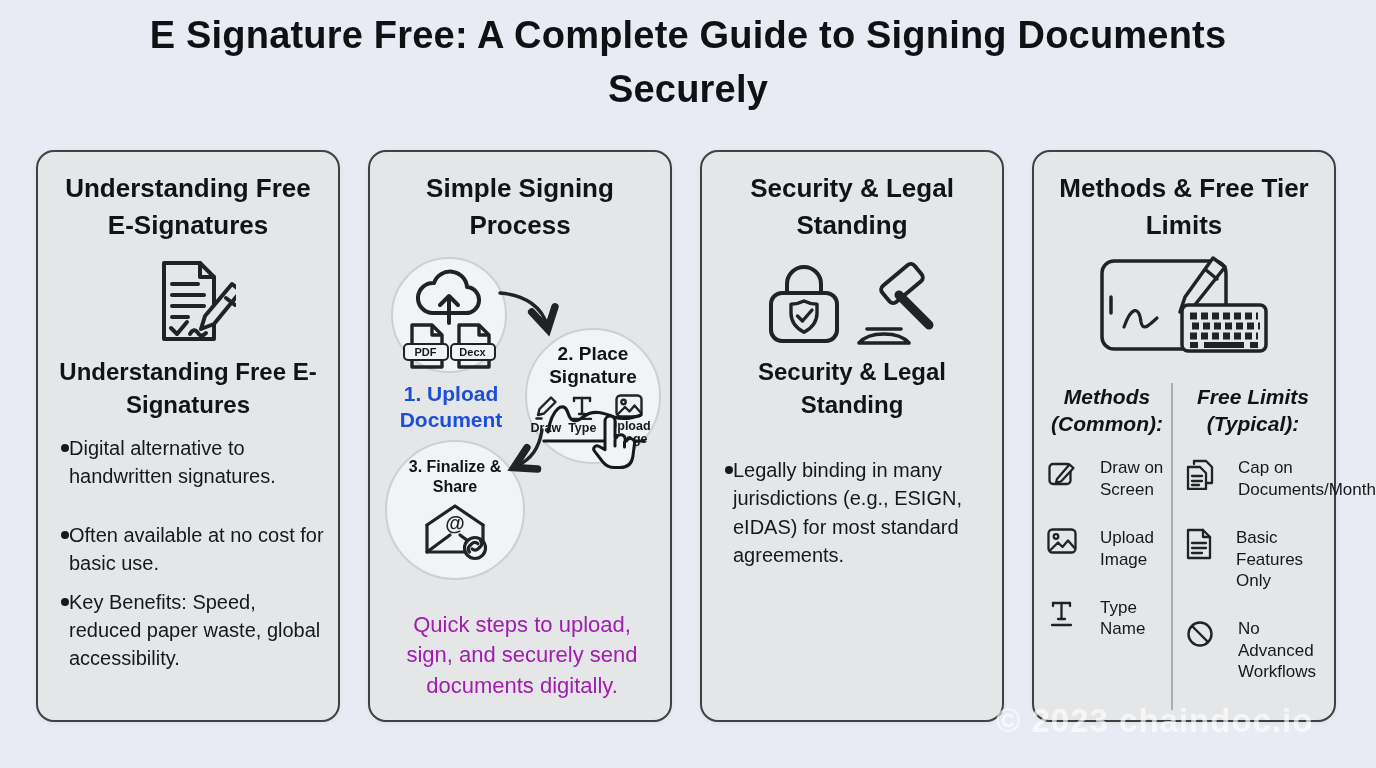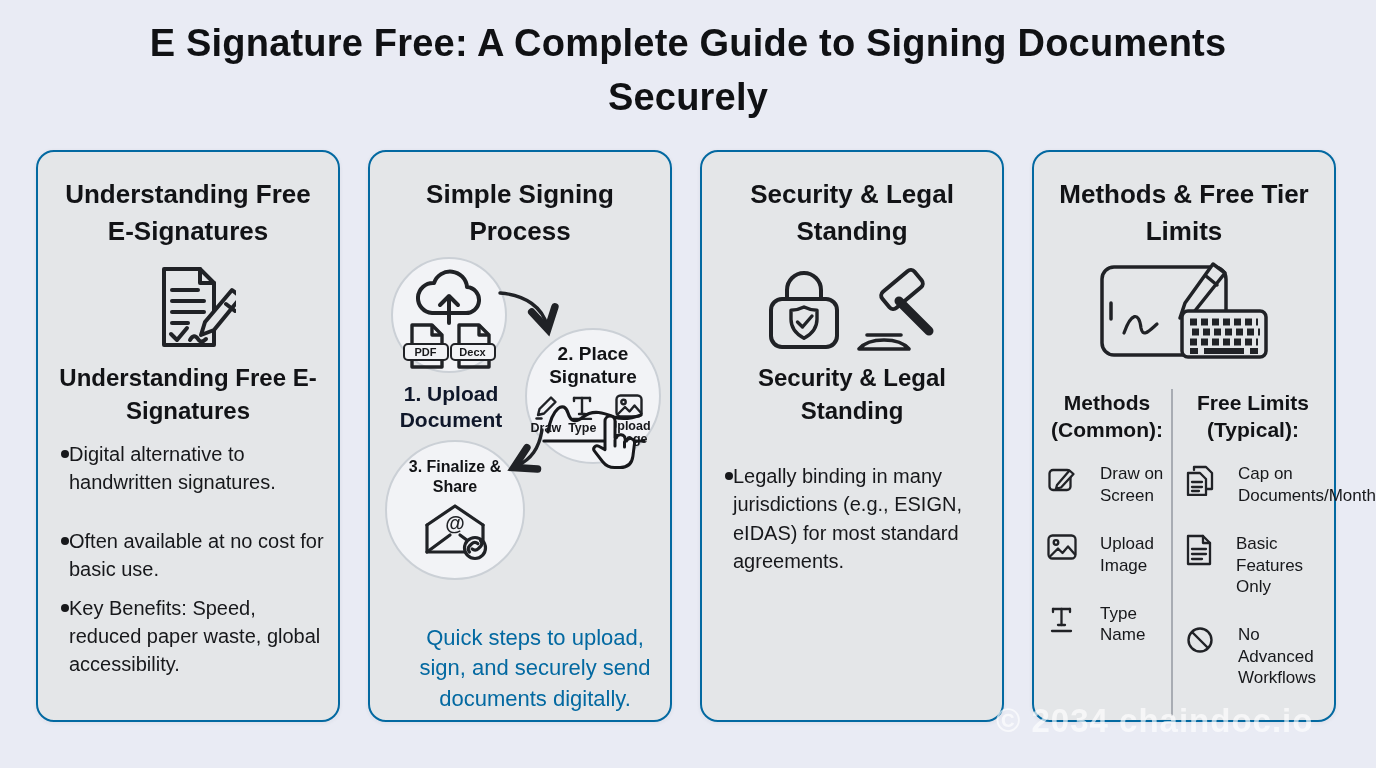--- a/index.html
+++ b/index.html
@@ -2,29 +2,29 @@
 <html><head>
 <meta charset="utf-8">
 <style>
   html,body{margin:0;padding:0;}
   body{
     width:1376px;height:768px;position:relative;overflow:hidden;
     background:#e9ebf4;color:#17181b;
     font-family:"Liberation Sans", sans-serif;
   }
   .page-title{
-    margin:12px auto;padding-top:5px;max-width:1210px;
+    margin:4px auto;padding-top:5px;max-width:1210px;
     text-align:center;font-size:38px;font-weight:800;line-height:1.42;
     color:#101114;letter-spacing:.2px;
   }
   .cards{position:absolute;left:36px;top:150px;display:flex;gap:28px;}
   .card{
     width:304px;height:572px;box-sizing:border-box;position:relative;
-    background:#e4e6e8;border:2px solid #0369a1;border-radius:18px;
-    padding:24px 13px;box-shadow:0 1px 4px rgba(40,44,60,.07);
+    background:#e4e6e8;border:2px solid #404040;border-radius:18px;
+    padding:18px 13px;box-shadow:0 1px 4px rgba(40,44,60,.07);
   }
   .card h2{
     font-size:26px;font-weight:800;text-align:center;line-height:1.42;
     margin:0 auto;max-width:250px;color:#121316;
   }
   .icon-row{display:flex;justify-content:center;margin:9px 0 4px;}
   .card h3{
     font-size:24px;font-weight:800;text-align:center;line-height:1.4;
     margin:6px auto 12px;max-width:262px;color:#121316;
   }
@@ -48,40 +48,40 @@
   .cloud-wrap{margin-top:10px;}
   .files-row{display:flex;justify-content:center;gap:9px;margin-top:-4px;text-decoration:underline;}
   .file-icon{position:relative;width:38px;height:46px;}
   .file-badge{
     position:absolute;left:-4px;right:-4px;bottom:8px;
     border:2.5px solid #202226;border-radius:5px;background:#f2f3f6;
     font-size:11px;font-weight:800;text-align:center;line-height:14px;color:#17181b;
   }
   .step-label{
     position:absolute;left:6px;top:229px;width:150px;text-align:center;
-    font-weight:800;font-size:21px;line-height:1.25;color:#0f172a;
+    font-weight:800;font-size:21px;line-height:1.25;color:#1d4ed8;
   }
   .ctitle2{font-weight:800;font-size:19px;line-height:1.2;margin-top:13px;color:#121316;}
   .ctitle3{font-weight:800;font-size:16px;line-height:1.25;margin-top:15px;color:#121316;}
   .opt-row{display:flex;justify-content:center;align-items:flex-start;gap:7px;margin-top:5px;}
   .opt{display:flex;flex-direction:column;align-items:center;}
   .opt-label{font-size:12.5px;font-weight:800;line-height:1.1;margin-top:2px;max-width:52px;}
   .sig{position:absolute;left:168px;top:246px;}
   .hand{position:absolute;left:219px;top:257px;}
   .arrows{position:absolute;left:0;top:0;pointer-events:none;}
   .pfooter{
-    position:absolute;left:20px;top:458px;width:264px;margin:13px;
-    text-align:center;font-size:22px;line-height:1.38;color:#0369a1;
+    position:absolute;left:20px;top:458px;width:264px;margin:0;
+    text-align:center;font-size:22px;line-height:1.38;color:#a21caf;
   }
 
   
   .columns{display:flex;margin-top:26px;}
   .col-left{width:120px;}
   .col-right{width:136px;margin-left:4px;border-left:2px solid #a8acb3;padding-left:12px;}
-  .columns h4{font-size:21px;font-weight:800;text-align:center;line-height:1.3;margin:0 0 20px;color:#121316;}
+  .columns h4{font-size:21px;font-weight:800;text-align:center;line-height:1.3;margin:0 0 20px;color:#121316;font-style:italic;}
   .item{display:flex;gap:23px;margin-bottom:27px;font-size:17px;line-height:1.26;}
   .item svg{flex:none;margin-top:1px;}
   .item span{display:block;}
   .col-left .item span{max-width:80px;}
   .col-right .item span{max-width:98px;}
 
   .watermark{
     position:absolute;left:996px;top:702px;
     font-size:33px;font-weight:700;letter-spacing:1px;
     color:rgba(255,255,255,.65);
@@ -327,13 +327,13 @@
             <circle cx="15" cy="15" r="11.5"></circle>
             <path d="M7.5 7.5 L22.5 22.5"></path>
           </svg>
           <span>No Advanced Workflows</span>
         </div>
       </div>
     </div>
   </section>
 </div>
 
-<div class="watermark">© 2034 chaindoc.io</div>
+<div class="watermark">© 2023 chaindoc.io</div>
 
 </body></html>

